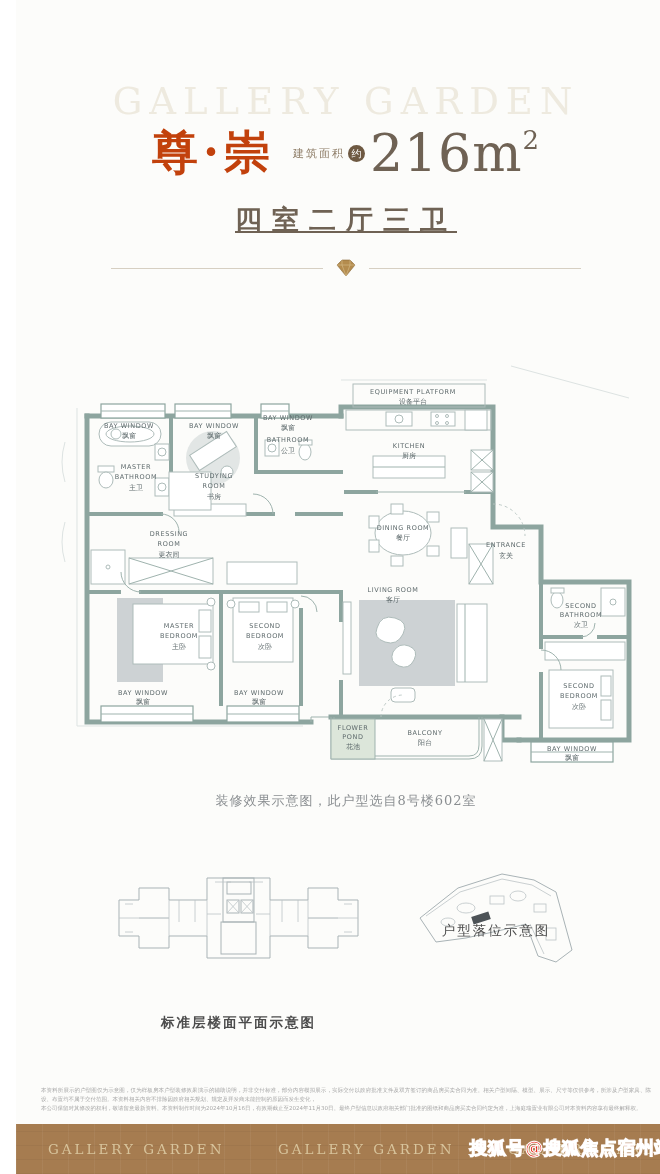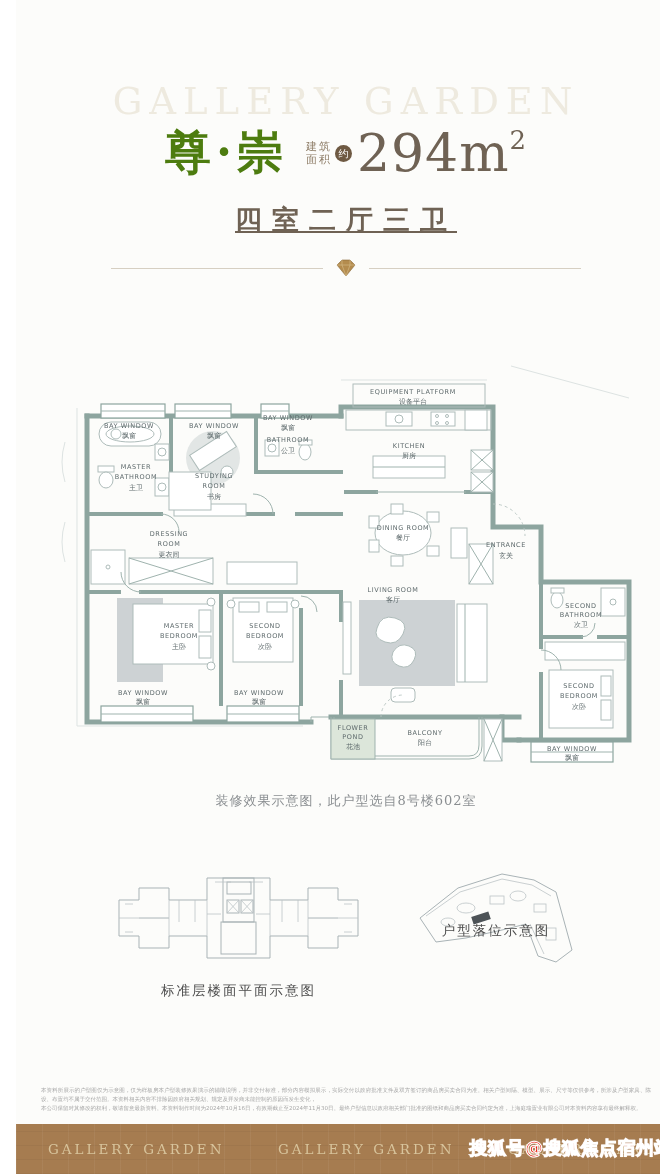--- a/index.html
+++ b/index.html
@@ -3,23 +3,23 @@
 <meta charset="utf-8">
 <style>
   html,body{margin:0;padding:0;background:#ffffff;}
   #page{position:relative;width:660px;height:1174px;background:#fcfcfa;overflow:hidden;
         font-family:"DejaVu Serif","Liberation Serif",serif;margin-left:16px;}
   
   .wm-top{position:absolute;top:80px;left:0;width:660px;text-align:center;
           font-size:37px;letter-spacing:7px;color:#eeeadf;white-space:nowrap;font-weight:400;}
   .title-row{position:absolute;top:122px;left:0;width:660px;display:flex;
              justify-content:center;align-items:center;gap:18px;}
-  .zc{font-size:46px;font-weight:700;color:#4d7c0f;letter-spacing:5px;}
+  .zc{font-size:46px;font-weight:700;color:#c2410c;letter-spacing:5px;}
   .area-group{display:flex;align-items:center;gap:5px;}
-  .area-lbl{display:flex;flex-direction:column;font-size:11px;line-height:13px;
+  .area-lbl{display:flex;font-size:11px;line-height:13px;
             color:#8d7c66;letter-spacing:2px;}
   .approx{width:17px;height:17px;border-radius:50%;background:#6e5942;color:#fff;
           font-size:10px;line-height:17px;text-align:center;margin-left:-2px;}
   .area-num{font-size:52px;color:#6f6254;line-height:52px;letter-spacing:1px;}
   .area-num sup{font-size:26px;vertical-align:22px;line-height:0;}
   .subtitle{position:absolute;top:202px;left:0;width:660px;text-align:center;
             font-size:27px;letter-spacing:10px;color:#6f6254;font-weight:600;text-decoration:underline;}
   .divider{position:absolute;top:258px;left:0;width:660px;display:flex;
            justify-content:center;align-items:center;gap:10px;}
   .divider .line{width:212px;height:0;border-top:1px solid #d6cfc2;}
@@ -72,21 +72,21 @@
   <div class="wm-top">GALLERY GARDEN</div>
 
   <div class="title-row">
     <span class="zc">尊·崇</span>
     <span class="area-group">
       <span class="area-lbl">
         <span>建筑</span>
         <span>面积</span>
       </span>
       <span class="approx">约</span>
-      <span class="area-num"><span>294m</span><sup>2</sup></span>
+      <span class="area-num"><span>216m</span><sup>2</sup></span>
     </span>
   </div>
 
   <div class="subtitle">四室二厅三卫</div>
 
   <div class="divider">
     <span class="line"></span>
     <svg width="26" height="20" viewBox="0 0 26 20">
       <path d="M4,7 L9,2 L17,2 L22,7 L13,18 Z" fill="#b48c4e" stroke="#8a6a3a" stroke-width=".6"></path>
       <path d="M4,7 H22 M9,2 L9,7 M17,2 L17,7 M9,7 L13,18 M17,7 L13,18" stroke="#d8bf8d" stroke-width=".6" fill="none"></path>
@@ -347,21 +347,21 @@
     <rect class="ms" x="116" y="20" width="24" height="12" fill="url(#vx)"></rect>
     <rect class="ms" x="116" y="38" width="12" height="13"></rect>
       <path class="ms2" d="M116,38 L128,51 M128,38 L116,51"></path>
     <rect class="ms" x="130" y="38" width="12" height="13"></rect>
       <path class="ms2" d="M130,38 L142,51 M142,38 L130,51"></path>
     <rect class="ms" x="110" y="60" width="35" height="32"></rect>
     <path class="ms2" d="M8,56 H58 M197,56 H247 M58,38 V74 M96,38 V74 M159,38 V74 M197,38 V74 M28,56 H58 M197,56 H227"></path>
     <path class="ms2" d="M68,38 V60 M84,38 V60 M171,38 V60 M187,38 V60 M96,52 H110 M145,52 H159"></path>
     <path class="ms2" d="M14,42 H22 M14,70 H22 M233,42 H241 M233,70 H241 M104,20 H120 M138,20 H152"></path>
   </svg>
-  <div class="mini-cap" style="top:982px;left:95px;width:255px;">标准层楼面平面示意图</div>
+  <div class="mini-cap" style="top:1014px;left:95px;width:255px;font-weight:bold;">标准层楼面平面示意图</div>
 
   <svg class="mini" style="top:858px;left:390px;" width="180" height="118" viewBox="0 0 180 118">
     <path class="ms" d="M14,60 L52,30 L96,16 L128,22 L150,34 L166,92 L150,104 L132,98 L120,66 L96,72 L60,80 L30,84 Z"></path>
     <path class="ms2" d="M20,58 L54,34 L96,21 L126,27 L145,38 M124,66 L138,96"></path>
     <ellipse class="ms2" cx="60" cy="50" rx="9" ry="5"></ellipse>
     <rect class="ms2" x="84" y="38" width="14" height="8"></rect>
     <ellipse class="ms2" cx="112" cy="38" rx="8" ry="5"></ellipse>
     <rect class="ms2" x="128" y="46" width="12" height="8"></rect>
     <rect class="ms2" x="140" y="70" width="10" height="12"></rect>
     <ellipse class="ms2" cx="42" cy="64" rx="7" ry="4"></ellipse>

